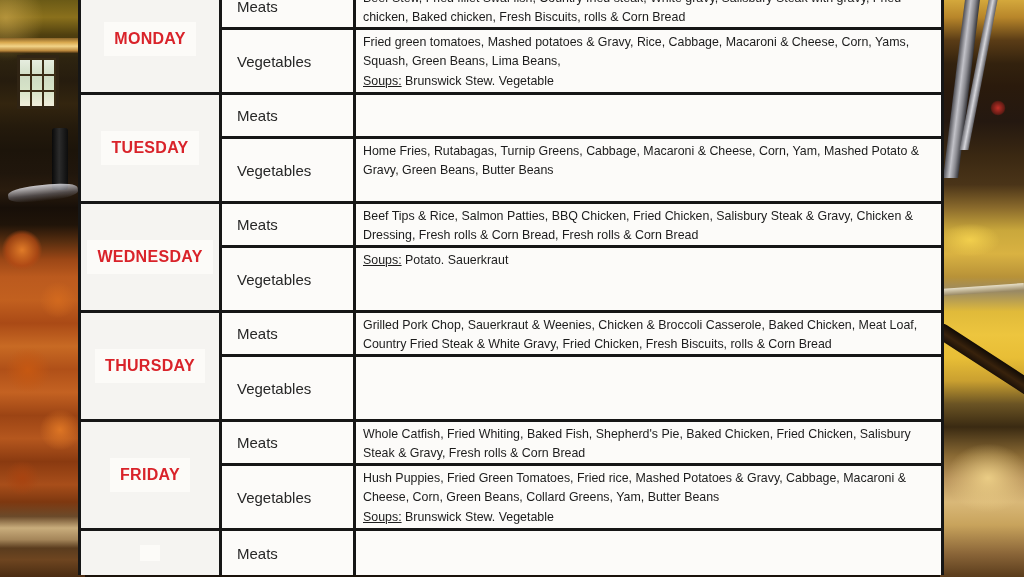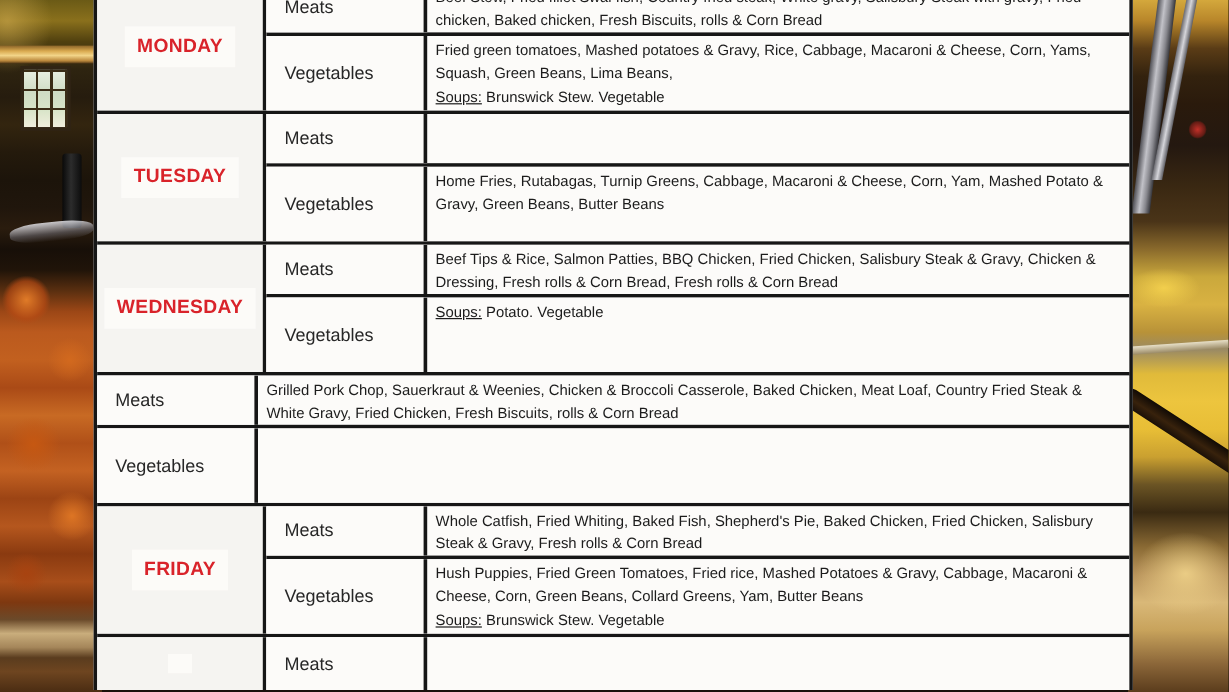--- a/index.html
+++ b/index.html
@@ -193,28 +193,31 @@
       <div class="day-rows">
         <div class="menu-row meats">
           <div class="cat-cell">Meats</div>
           <div class="items-cell">Beef Tips &amp; Rice, Salmon Patties, BBQ Chicken, Fried Chicken, Salisbury Steak &amp; Gravy, Chicken &amp; Dressing, Fresh rolls &amp; Corn Bread, Fresh rolls &amp; Corn Bread</div>
         </div>
         <div class="menu-row veg">
           <div class="cat-cell">Vegetables</div>
           <div class="items-cell">
             <div class="soups-line">
               <span class="soups-label">Soups:</span>
-              <span>Potato. Vegetable</span>
+              <span>Potato. Sauerkraut</span>
             </div>
           </div>
         </div>
       </div>
     </div>
 
     <div class="day-block">
+      <div class="day-cell">
+        <span class="day-label">THURSDAY</span>
+      </div>
       <div class="day-rows">
         <div class="menu-row meats">
           <div class="cat-cell">Meats</div>
           <div class="items-cell">Grilled Pork Chop, Sauerkraut &amp; Weenies, Chicken &amp; Broccoli Casserole, Baked Chicken, Meat Loaf, Country Fried Steak &amp; White Gravy, Fried Chicken, Fresh Biscuits, rolls &amp; Corn Bread</div>
         </div>
         <div class="menu-row veg">
           <div class="cat-cell">Vegetables</div>
         </div>
       </div>
     </div>

